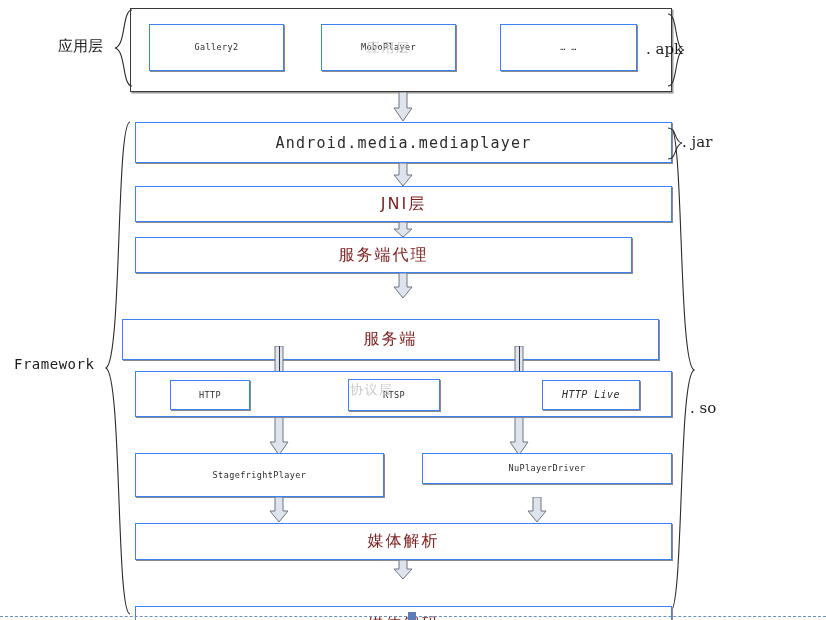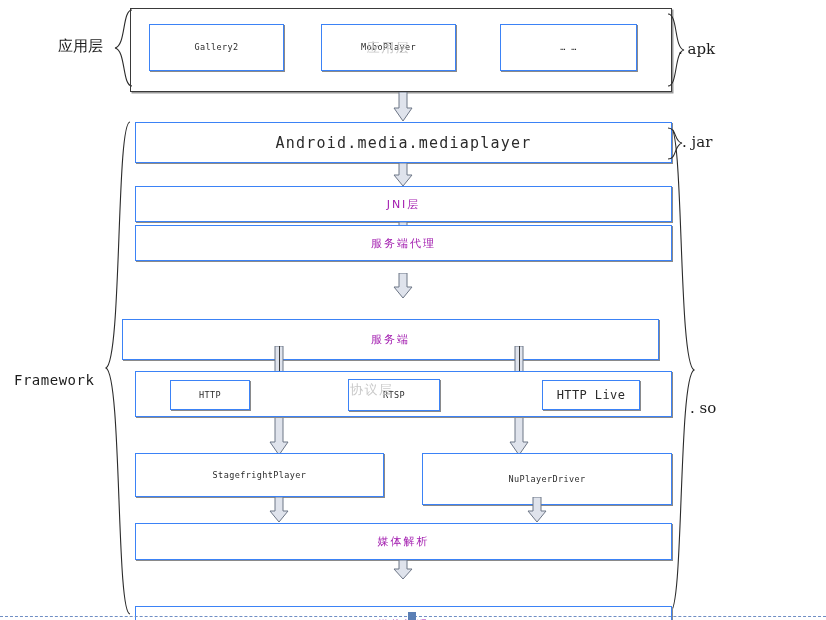--- a/index.html
+++ b/index.html
@@ -31,22 +31,22 @@
   }
   .lbl-big{
     font-family:"DejaVu Sans Mono", monospace;
     font-size:15px;
     color:#2b2b2b;
     letter-spacing:1.2px;
   }
   
   .ghost{
     font-family:"DejaVu Sans", sans-serif;
-    font-size:11px;
-    color:#a21caf;
+    font-size:16px;
+    color:#7f1d1d;
     letter-spacing:2px;
   }
   .ghost-sm{
     font-family:"DejaVu Sans", sans-serif;
     font-size:13px;
     color:#c9c9c9;
     letter-spacing:1.5px;
   }
 
   
@@ -116,27 +116,27 @@
     <span class="ghost-sm">应用层</span>
   </div>
 
   <div class="box" style="left:500px;top:24px;width:137px;height:47px;">
     <span class="lbl">… …</span>
   </div>
 
   <svg class="brace" style="left:666px;top:12px;" width="20" height="76">
     <path d="M2 2 C12 2 8 36 18 38 C8 40 12 74 2 74" fill="none" stroke="#2b2b2b" stroke-width="1.1"></path>
   </svg>
-  <div class="side-text" style="left:678px;top:40px;">. apk</div>
+  <div class="side-text" style="left:646px;top:40px;">. apk</div>
 
   <svg class="arrow" style="left:393px;top:92px;" width="20" height="30">
     <path d="M6 0 L14 0 L14 16 L19 16 L10 29 L1 16 L6 16 Z" fill="#dfe3ec" stroke="#6d7686" stroke-width="1"></path>
   </svg>
 
-  <div class="side-text mono" style="left:14px;top:356px;margin-top:16px;">Framework</div>
+  <div class="side-text mono" style="left:14px;top:356px;">Framework</div>
 
   <svg class="brace" style="left:102px;top:120px;" width="30" height="496">
     <path d="M28 2 C14 2 20 240 4 248 C20 256 14 494 28 494" fill="none" stroke="#2b2b2b" stroke-width="1.1"></path>
   </svg>
 
   <svg class="brace" style="left:668px;top:124px;" width="28" height="490">
     <path d="M2 2 C16 2 10 238 26 246 C10 254 16 488 2 488" fill="none" stroke="#2b2b2b" stroke-width="1.1"></path>
   </svg>
   <div class="side-text" style="left:690px;top:399px;">. so</div>
 
@@ -154,21 +154,21 @@
   </svg>
 
   <div class="box" style="left:135px;top:186px;width:537px;height:36px;">
     <span class="ghost">JNI层</span>
   </div>
 
   <svg class="arrow" style="left:393px;top:222px;" width="20" height="16">
     <path d="M6 0 L14 0 L14 7 L19 7 L10 15 L1 7 L6 7 Z" fill="#dfe3ec" stroke="#6d7686" stroke-width="1"></path>
   </svg>
 
-  <div class="box" style="left:135px;top:225px;width:537px;height:36px;">
+  <div class="box" style="left:135px;top:237px;width:497px;height:36px;">
     <span class="ghost">服务端代理</span>
   </div>
 
   <svg class="arrow" style="left:393px;top:273px;" width="20" height="26">
     <path d="M6 0 L14 0 L14 14 L19 14 L10 25 L1 14 L6 14 Z" fill="#dfe3ec" stroke="#6d7686" stroke-width="1"></path>
   </svg>
 
   <div class="box" style="left:122px;top:299px;width:537px;height:41px;margin-top:20px;">
     <span class="ghost">服务端</span>
   </div>
@@ -191,28 +191,28 @@
 
   <div class="box" style="left:348px;top:379px;width:92px;height:32px;">
     <span class="lbl">RTSP</span>
   </div>
 
   <div style="position:absolute;left:350px;top:374px;width:84px;height:32px;display:flex;align-items:center;justify-content:flex-start;pointer-events:none;">
     <span class="ghost-sm">协议层</span>
   </div>
 
   <div class="box" style="left:542px;top:380px;width:98px;height:30px;">
-    <span class="lbl" style="font-size:12px;">HTTP Live</span>
+    <span class="lbl" style="font-size:10px;font-style:italic;">HTTP Live</span>
   </div>
 
   <div class="box" style="left:135px;top:453px;width:249px;height:44px;">
     <span class="lbl">StagefrightPlayer</span>
   </div>
 
-  <div class="box" style="left:422px;top:453px;width:250px;height:52px;">
+  <div class="box" style="left:422px;top:453px;width:250px;height:31px;">
     <span class="lbl">NuPlayerDriver</span>
   </div>
 
   <svg class="arrow" style="left:269px;top:497px;" width="20" height="26">
     <path d="M6 0 L14 0 L14 14 L19 14 L10 25 L1 14 L6 14 Z" fill="#dfe3ec" stroke="#6d7686" stroke-width="1"></path>
   </svg>
   <svg class="arrow" style="left:527px;top:497px;" width="20" height="26">
     <path d="M6 0 L14 0 L14 14 L19 14 L10 25 L1 14 L6 14 Z" fill="#dfe3ec" stroke="#6d7686" stroke-width="1"></path>
   </svg>
 

